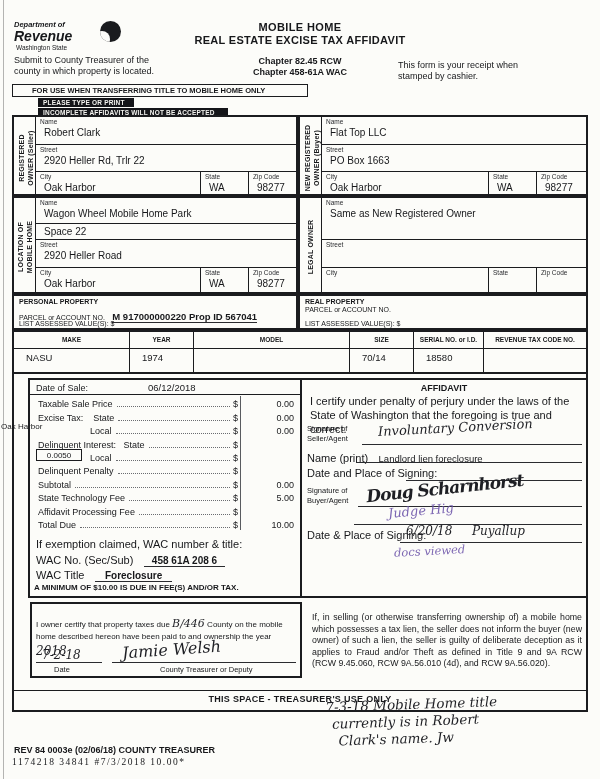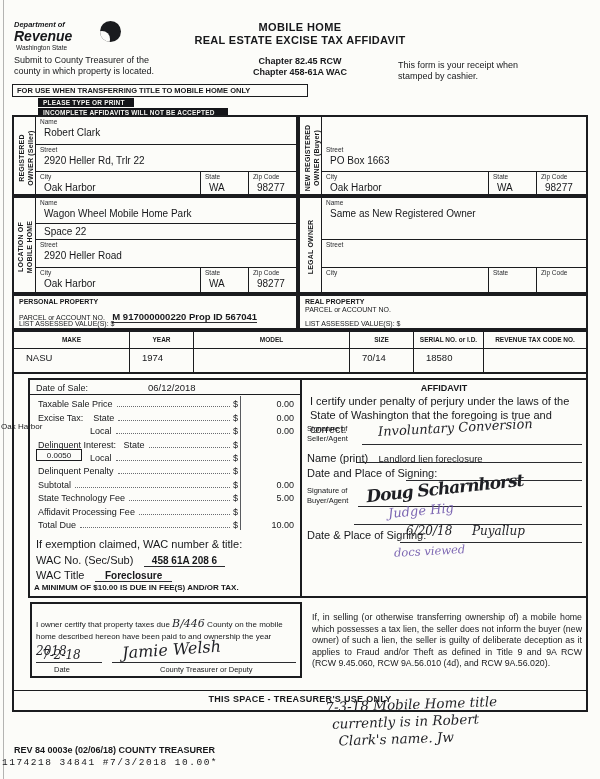--- a/index.html
+++ b/index.html
@@ -60,21 +60,21 @@
   <div class="abs ctr b t11" style="left:150px;top:34px;width:300px;letter-spacing:.3px">REAL ESTATE EXCISE TAX AFFIDAVIT</div>
 
   <div class="abs t9" style="left:14px;top:55px;width:158px;line-height:1.25">Submit to County Treasurer of the county in which property is located.</div>
 
   <div class="abs ctr b t9" style="left:225px;top:56px;width:150px">Chapter 82.45 RCW</div>
   <div class="abs ctr b t9" style="left:225px;top:67px;width:150px">Chapter 458-61A WAC</div>
 
   <div class="abs t9" style="left:398px;top:60px;width:155px;line-height:1.25">This form is your receipt when stamped by cashier.</div>
 
   <div class="abs thin" style="left:12px;top:84px;width:296px;height:13px;border:1.5px solid #1b1c1f;
-       font-size:7.5px;font-weight:700;display:flex;align-items:center;padding-left:4px">FOR USE WHEN TRANSFERRING TITLE TO MOBILE HOME ONLY</div>
+       font-size:7.5px;font-weight:700;display:flex;align-items:center;padding-left:19px">FOR USE WHEN TRANSFERRING TITLE TO MOBILE HOME ONLY</div>
 
   <div class="bar" style="left:38px;top:98px;width:96px;height:9px">PLEASE TYPE OR PRINT</div>
   <div class="bar" style="left:38px;top:108px;width:190px;height:9px">INCOMPLETE AFFIDAVITS WILL NOT BE ACCEPTED</div>
 
   <div class="box" style="left:12px;top:115px;width:576px;height:597px"></div>
 
   <div class="box" style="left:12px;top:115px;width:286px;height:81px">
     <div class="strip"></div>
     <div class="vrot" style="width:81px;height:22px;left:-29.5px;top:29.5px">
       <span>REGISTERED</span>
@@ -100,20 +100,24 @@
       <span class="lbl">Zip Code</span>
       <div class="val">98277</div>
     </div>
   </div>
 
   <div class="box" style="left:298px;top:115px;width:290px;height:81px">
     <div class="strip"></div>
     <div class="vrot" style="width:81px;height:22px;left:-29.5px;top:29.5px">
       <span>NEW REGISTERED</span>
       <span>OWNER (Buyer)</span>
+    </div>
+    <div class="cell" style="left:22px;top:0;width:264px;height:28px;border-bottom:1px solid #1b1c1f">
+      <span class="lbl">Name</span>
+      <div class="val">Flat Top LLC</div>
     </div>
     <div class="cell" style="left:22px;top:28px;width:264px;height:27px;border-bottom:1px solid #1b1c1f">
       <span class="lbl">Street</span>
       <div class="val">PO Box 1663</div>
     </div>
     <div class="cell" style="left:22px;top:55px;width:166px;height:22px">
       <span class="lbl">City</span>
       <div class="val">Oak Harbor</div>
     </div>
     <div class="cell" style="left:188px;top:55px;width:48px;height:22px;border-left:1px solid #1b1c1f">
@@ -356,15 +360,15 @@
   <div class="hr" style="left:12px;top:690px;width:576px;border-top:1.5px solid #1b1c1f"></div>
   <div class="abs ctr b t9" style="left:12px;top:694px;width:576px;letter-spacing:.3px">THIS SPACE - TREASURER'S USE ONLY</div>
 
   <div class="abs" style="left:326px;top:696px;transform:rotate(-2deg)">
     <div class="hand" style="font-size:13.5px;line-height:17px">7-3-18   Mobile Home title</div>
     <div class="hand" style="font-size:13.5px;line-height:17px;margin-left:6px">currently is in Robert</div>
     <div class="hand" style="font-size:13.5px;line-height:17px;margin-left:12px">Clark's name.   Jw</div>
   </div>
 
   <div class="abs t9 b" style="left:14px;top:745px">REV 84 0003e (02/06/18) COUNTY TREASURER</div>
-  <div class="abs" style="left:2px;top:757px;font-family:Liberation Mono, monospace;font-size:9.5px;letter-spacing:1.5px">1174218 34841 #7/3/2018 10.00*</div>
+  <div class="abs" style="left:12px;top:757px;font-family:Liberation Serif, serif;font-size:9.5px;letter-spacing:1.5px">1174218 34841 #7/3/2018 10.00*</div>
 
 </div>
 
 </body></html>

